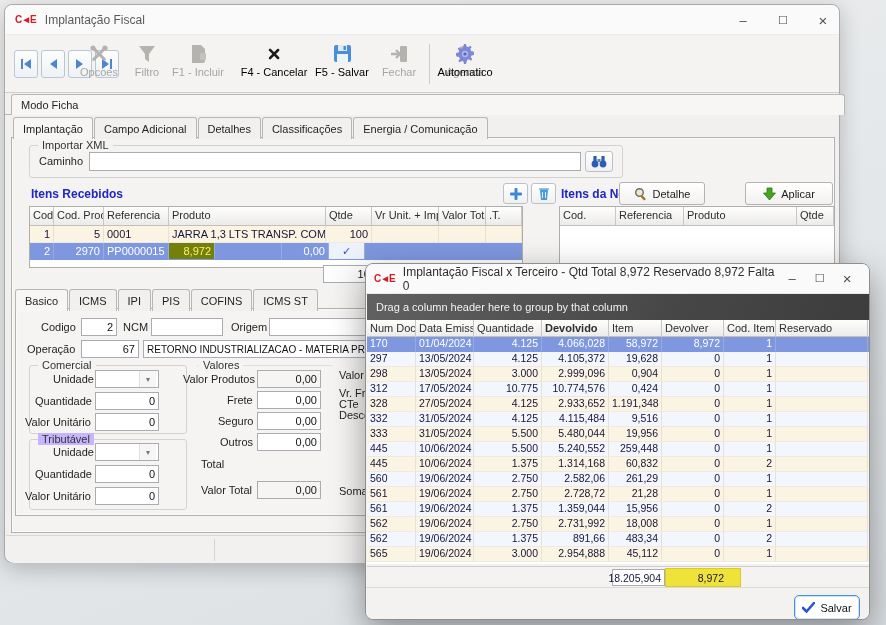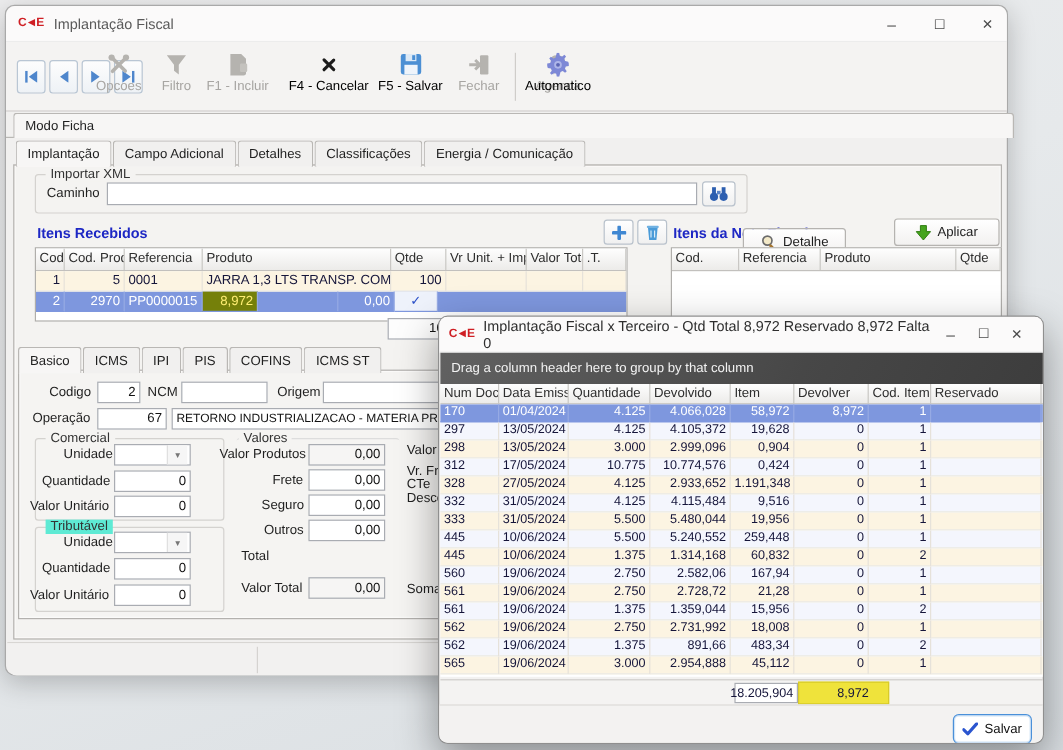--- a/index.html
+++ b/index.html
@@ -293,21 +293,21 @@
           <span class="gcell ac chk" style="width: 36px; line-height: 15px;">✓</span>
         </div>
       </div>
   </div>
 
   <div class="abs inp r" style="left:318px;top:260px;width:60px;height:18px;background:#fdfdfd;">
       <span>108,</span>
     </div>
 
   <span class="abs secttl" style="left:556px;top:182px;">Itens da Nota Fiscal</span>
-  <div class="abs pillbtn" style="left:614px;top:177px;width:86px;height:23px;margin-top:8px;">
+  <div class="abs pillbtn" style="left:614px;top:177px;width:86px;height:23px;">
     <span>
         <svg width="14" height="14" viewBox="0 0 14 14">
           <circle cx="5.5" cy="5.5" r="3.8" fill="#f3e9c8" stroke="#6b6b6b" stroke-width="1.4"></circle>
           <rect x="8.2" y="8.2" width="5.5" height="2.4" rx="1.2" transform="rotate(45 8.2 8.2)" fill="#a4742f"></rect>
         </svg>
       </span>
     <span>Detalhe</span>
   </div>
   <div class="abs pillbtn" style="left:740px;top:177px;width:88px;height:23px;">
     <span>
@@ -367,21 +367,21 @@
   <span class="abs lbl" style="left:30px;top:390px;">Quantidade</span>
   <div class="abs inp r" style="left:90px;top:387px;width:64px;height:18px;">
       <span>0</span>
     </div>
   <span class="abs lbl" style="left:20px;top:411px;">Valor Unitário</span>
   <div class="abs inp r" style="left:90px;top:408px;width:64px;height:18px;">
       <span>0</span>
     </div>
 
   <div class="abs grp" style="left:24px;top:434px;width:158px;height:71px;">
-    <span class="gt" style="background:#5eead4;">Tributável</span>
+    <span class="gt" style="background:#c4b5fd;">Tributável</span>
   </div>
   <span class="abs lbl" style="left:48px;top:441px;">Unidade</span>
   <div class="abs dd" style="left:90px;top:438px;width:64px;height:18px;">
       <span class="dda">▾</span>
     </div>
   <span class="abs lbl" style="left:30px;top:463px;">Quantidade</span>
   <div class="abs inp r" style="left:90px;top:460px;width:64px;height:18px;">
       <span>0</span>
     </div>
   <span class="abs lbl" style="left:20px;top:485px;">Valor Unitário</span>
@@ -438,21 +438,21 @@
   </div>
 
   <div class="abs groupband">
       <span>Drag a column header here to group by that column</span>
     </div>
 
   <div class="abs mghead ghead" id="mg-head">
       <span style="width: 49px;">Num Doc</span>
       <span style="width: 58px;">Data Emissao</span>
       <span style="width: 68px;">Quantidade</span>
-      <span style="width: 67px;">Devolvido</span>
+      <span style="width: 67px; font-weight: bold;">Devolvido</span>
       <span style="width: 53px;">Item</span>
       <span style="width: 62px;">Devolver</span>
       <span style="width: 52px;">Cod. Item</span>
       <span style="width: 92px;">Reservado</span>
     </div>
   <div class="abs mrows" id="mg-body" style="left:1px;top:73px;width:503px;height:227px;background:#fff;">
       <div class="grow sel" style="height: 15px;">
         <span class="gcell al" style="width: 49px; line-height: 13px;">170</span>
         <span class="gcell al" style="width: 58px; line-height: 13px;">01/04/2024</span>
         <span class="gcell ar" style="width: 68px; line-height: 13px;">4.125</span>
@@ -540,21 +540,21 @@
         <span class="gcell ar" style="width: 53px; line-height: 13px;">60,832</span>
         <span class="gcell ar" style="width: 62px; line-height: 13px;">0</span>
         <span class="gcell ar" style="width: 52px; line-height: 13px;">2</span>
         <span class="gcell ar" style="width: 92px; line-height: 13px;"></span>
       </div>
       <div class="grow pale" style="height: 15px;">
         <span class="gcell al" style="width: 49px; line-height: 13px;">560</span>
         <span class="gcell al" style="width: 58px; line-height: 13px;">19/06/2024</span>
         <span class="gcell ar" style="width: 68px; line-height: 13px;">2.750</span>
         <span class="gcell ar" style="width: 67px; line-height: 13px;">2.582,06</span>
-        <span class="gcell ar" style="width: 53px; line-height: 13px;">167,94</span>
+        <span class="gcell ar" style="width: 53px; line-height: 13px;">261,29</span>
         <span class="gcell ar" style="width: 62px; line-height: 13px;">0</span>
         <span class="gcell ar" style="width: 52px; line-height: 13px;">1</span>
         <span class="gcell ar" style="width: 92px; line-height: 13px;"></span>
       </div>
       <div class="grow cream" style="height: 15px;">
         <span class="gcell al" style="width: 49px; line-height: 13px;">561</span>
         <span class="gcell al" style="width: 58px; line-height: 13px;">19/06/2024</span>
         <span class="gcell ar" style="width: 68px; line-height: 13px;">2.750</span>
         <span class="gcell ar" style="width: 67px; line-height: 13px;">2.728,72</span>
         <span class="gcell ar" style="width: 53px; line-height: 13px;">21,28</span>

